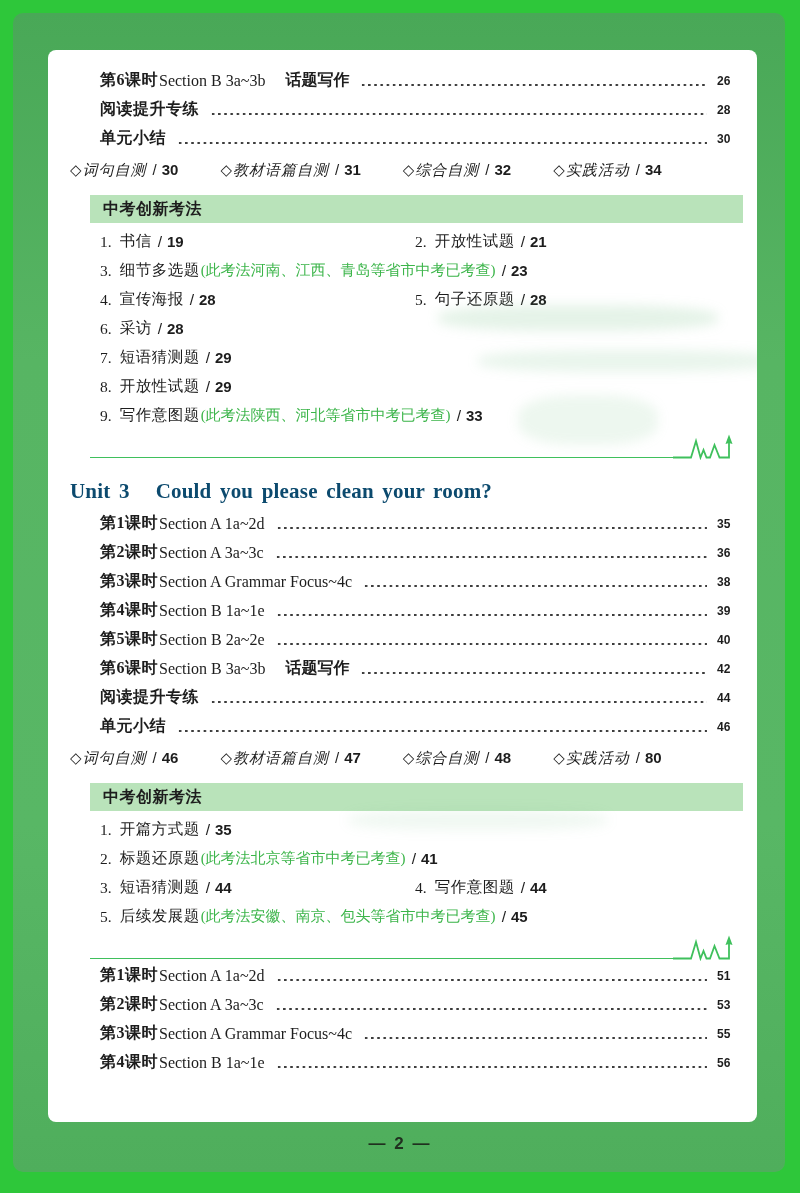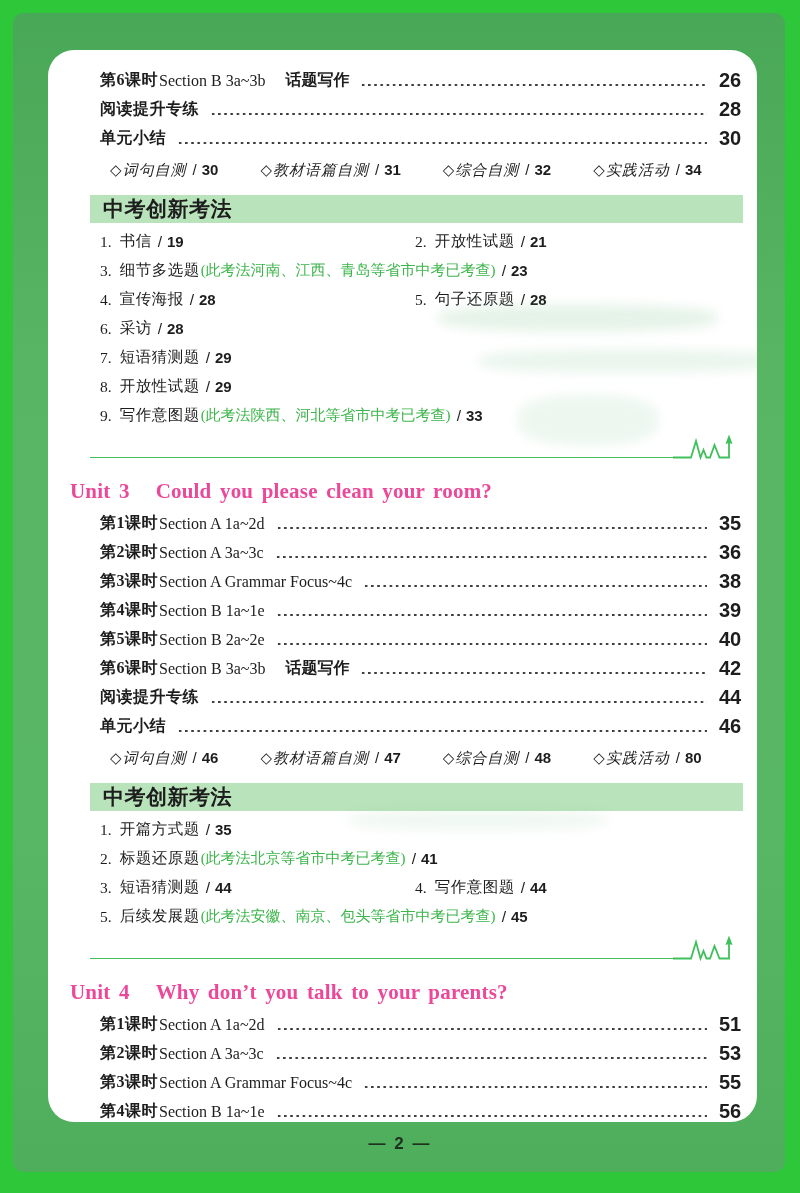--- a/index.html
+++ b/index.html
@@ -12,21 +12,21 @@
   }
   
   .mat{
     position:absolute;left:13px;top:13px;right:15px;bottom:21px;
     background:linear-gradient(180deg,#49a857 0%,#57b563 30%,#58b765 70%,#4fae5c 100%);
     border-radius:10px;
   }
   
   .page{
     position:absolute;left:48px;top:50px;width:709px;height:1072px;
-    background:#ffffff;border-radius:26px;
+    background:#ffffff;border-radius:8px;
     padding:16px 14px 0 22px;box-sizing:border-box;
     overflow:hidden;
   }
   
   .ghost{position:absolute;border-radius:40%;filter:blur(6px);pointer-events:none;}
   .g1{left:390px;top:255px;width:280px;height:26px;background:rgba(110,190,125,.18);}
   .g2{left:430px;top:300px;width:300px;height:22px;background:rgba(110,190,125,.15);}
   .g3{left:470px;top:345px;width:140px;height:50px;background:rgba(110,190,125,.12);}
   .g4{left:300px;top:760px;width:260px;height:20px;background:rgba(110,190,125,.10);}
 
@@ -35,53 +35,53 @@
   .zh{font-weight:bold;letter-spacing:.5px;white-space:nowrap;}
   .en{font-weight:normal;margin-left:1px;white-space:nowrap;}
   .suffix{font-weight:bold;margin-left:20px;white-space:nowrap;}
   .en:empty,.suffix:empty{display:none;}
   .leader{
     flex:1;height:6px;margin:0 10px 0 12px;align-self:center;
     background-image:radial-gradient(circle at 2px 3px,#3b3b3b 1.15px,rgba(0,0,0,0) 1.5px);
     background-size:6.2px 6px;background-repeat:repeat-x;background-position:0 center;
     transform:translateY(4px);
   }
-  .pg{min-width:26px;text-align:center;font-family:"Liberation Sans","DejaVu Sans",sans-serif;
-      font-weight:600;font-size:20px;}
-
-  
-  .subtests{display:flex;height:30px;align-items:center;margin-left:40px;font-size:15px;margin-top:2px;}
+  .pg{min-width:26px;text-align:left;font-family:"Liberation Sans","DejaVu Sans",sans-serif;
+      font-weight:600;font-size:12px;}
+
+  
+  .subtests{display:flex;height:30px;align-items:center;font-size:15px;margin-top:2px;}
   .subtest{display:flex;align-items:baseline;margin-right:42px;white-space:nowrap;}
   .slabel{font-style:italic;font-weight:500;letter-spacing:1px;}
   .isep{margin:0 5px 0 6px;font-family:"Liberation Sans","DejaVu Sans",sans-serif;}
   .ipg{font-family:"Liberation Sans","DejaVu Sans",sans-serif;font-weight:600;font-size:15px;}
 
   
   .method-box{margin-left:20px;margin-top:10px;}
   .box-header{
     background:#b9e3ba;height:28px;display:flex;align-items:center;
-    padding-left:13px;font-size:21px;font-weight:bold;letter-spacing:.5px;
+    padding-left:13px;font-size:16px;font-weight:bold;letter-spacing:.5px;
   }
   .box-body{padding:4px 0 0 10px;}
   .brow{display:flex;}
   .bitem{display:flex;align-items:baseline;height:29px;align-items:center;font-size:15.5px;white-space:nowrap;}
   .bitem.half{width:49%;}
   .inum{margin-right:8px;}
   .ilabel{letter-spacing:.5px;}
   .inote{color:#3cb54a;font-size:15px;margin-left:1px;}
   .inote:empty{display:none;}
 
   
   .rule{display:flex;align-items:flex-end;margin-left:20px;margin-top:2px;height:28px;}
   .rule-line{flex:1;border-bottom:1.8px solid #3fc05c;margin-bottom:2px;}
   .rule svg{display:block;}
 
   
   .unit-heading{margin-top:13px;height:36px;display:flex;align-items:center;
-    color:#ec4899;font-weight:bold;font-size:21px;word-spacing:3px;letter-spacing:.2px;}
+    color:#0c4a6e;font-weight:bold;font-size:21px;word-spacing:3px;letter-spacing:.2px;}
   .unit-num{margin-right:26px;}
 
   
   .footer{
     position:absolute;left:0;right:0;top:1134px;text-align:center;
     color:#20301f;font-size:17px;font-weight:bold;letter-spacing:2px;
     font-family:"Liberation Sans","DejaVu Sans",sans-serif;
   }
 </style>
 </head>
@@ -326,24 +326,20 @@
     </div>
   </div>
   <div class="rule">
     <div class="rule-line"></div>
     <svg width="70" height="28" viewBox="0 0 70 28">
       <path d="M0 25.5 H18 L23 9 L27.5 25.5 L30.5 18 L33.5 25.5 H37 L41.5 13 L46.5 25.5 H56 V8" fill="none" stroke="#3fc05c" stroke-width="1.8"></path>
       <path d="M56 11 L52.5 12 L56 2.5 L59.5 12 Z" fill="#3fc05c"></path>
     </svg>
   </div>
 
-  <div class="unit-heading">
-    <span class="unit-num">Unit 4</span>
-    <span>Why don’t you talk to your parents?</span>
-  </div>
   <div class="toc-row">
     <span class="zh">第1课时</span>
     <span class="en">Section A 1a~2d</span>
     <span class="leader"></span>
     <span class="pg">51</span>
   </div>
   <div class="toc-row">
     <span class="zh">第2课时</span>
     <span class="en">Section A 3a~3c</span>
     <span class="leader"></span>

